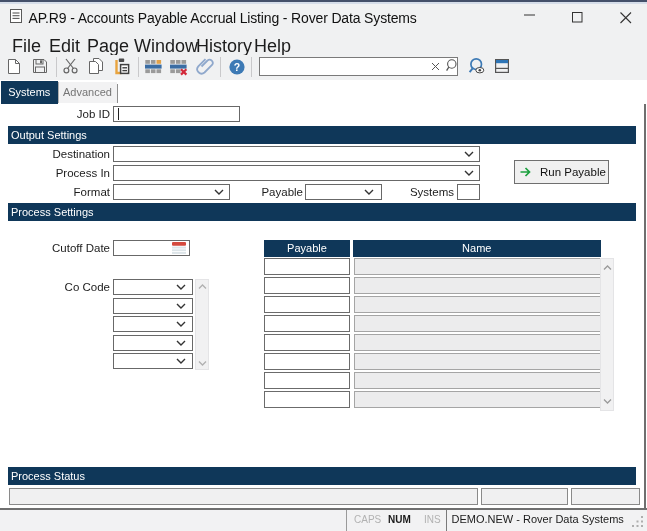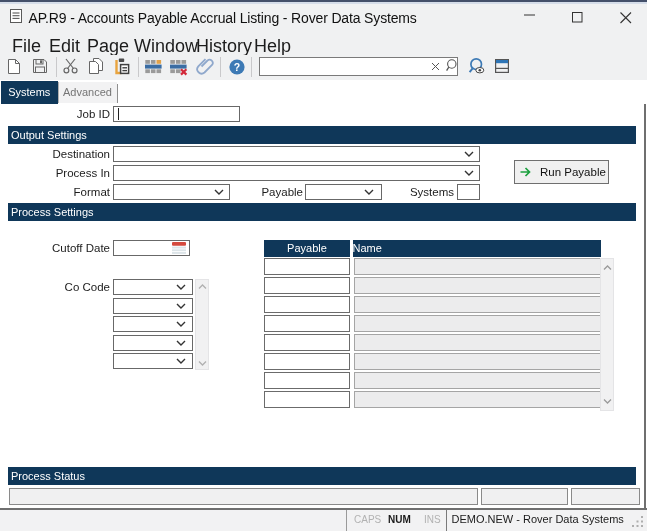--- a/index.html
+++ b/index.html
@@ -188,21 +188,21 @@
 <div class="lbl" style="left:0;top:240px;width:110px">Cutoff Date</div>
 <div class="inp" style="left:113px;top:240px;width:77px;height:16px"></div>
 <svg class="a" style="left:171px;top:242px" width="16" height="12" viewBox="0 0 16 12">
   <rect x="1" y="0" width="14" height="3.8" rx="1" fill="#d4493e"></rect>
   <rect x="1" y="4.6" width="14" height="1.9" fill="#dce4e8"></rect>
   <rect x="1" y="7.3" width="14" height="1.9" fill="#dce4e8"></rect>
   <rect x="1" y="10" width="14" height="1.9" fill="#dce4e8"></rect>
 </svg>
 
 <div class="a" style="left:264px;top:240px;width:86px;height:17px;background:#0f3759;color:#fff;font-size:11px;text-align:center;line-height:17px">Payable</div>
-<div class="a" style="left:352.5px;top:240px;width:248.5px;height:17px;background:#0f3759;color:#fff;font-size:11px;line-height:17px">Name</div>
+<div class="a" style="left:352.5px;top:240px;width:248.5px;height:17px;background:#0f3759;color:#fff;font-size:11px;text-align:center;line-height:17px">Name</div>
 
 <div class="vcell" style="left:264px;top:258px;width:86px;height:17px"></div>
 <div class="dis" style="left:354px;top:258px;width:247px;height:17px"></div>
 <div class="vcell" style="left:264px;top:277px;width:86px;height:17px"></div>
 <div class="dis" style="left:354px;top:277px;width:247px;height:17px"></div>
 <div class="vcell" style="left:264px;top:296px;width:86px;height:17px"></div>
 <div class="dis" style="left:354px;top:296px;width:247px;height:17px"></div>
 <div class="vcell" style="left:264px;top:315px;width:86px;height:17px"></div>
 <div class="dis" style="left:354px;top:315px;width:247px;height:17px"></div>
 <div class="vcell" style="left:264px;top:334px;width:86px;height:17px"></div>

